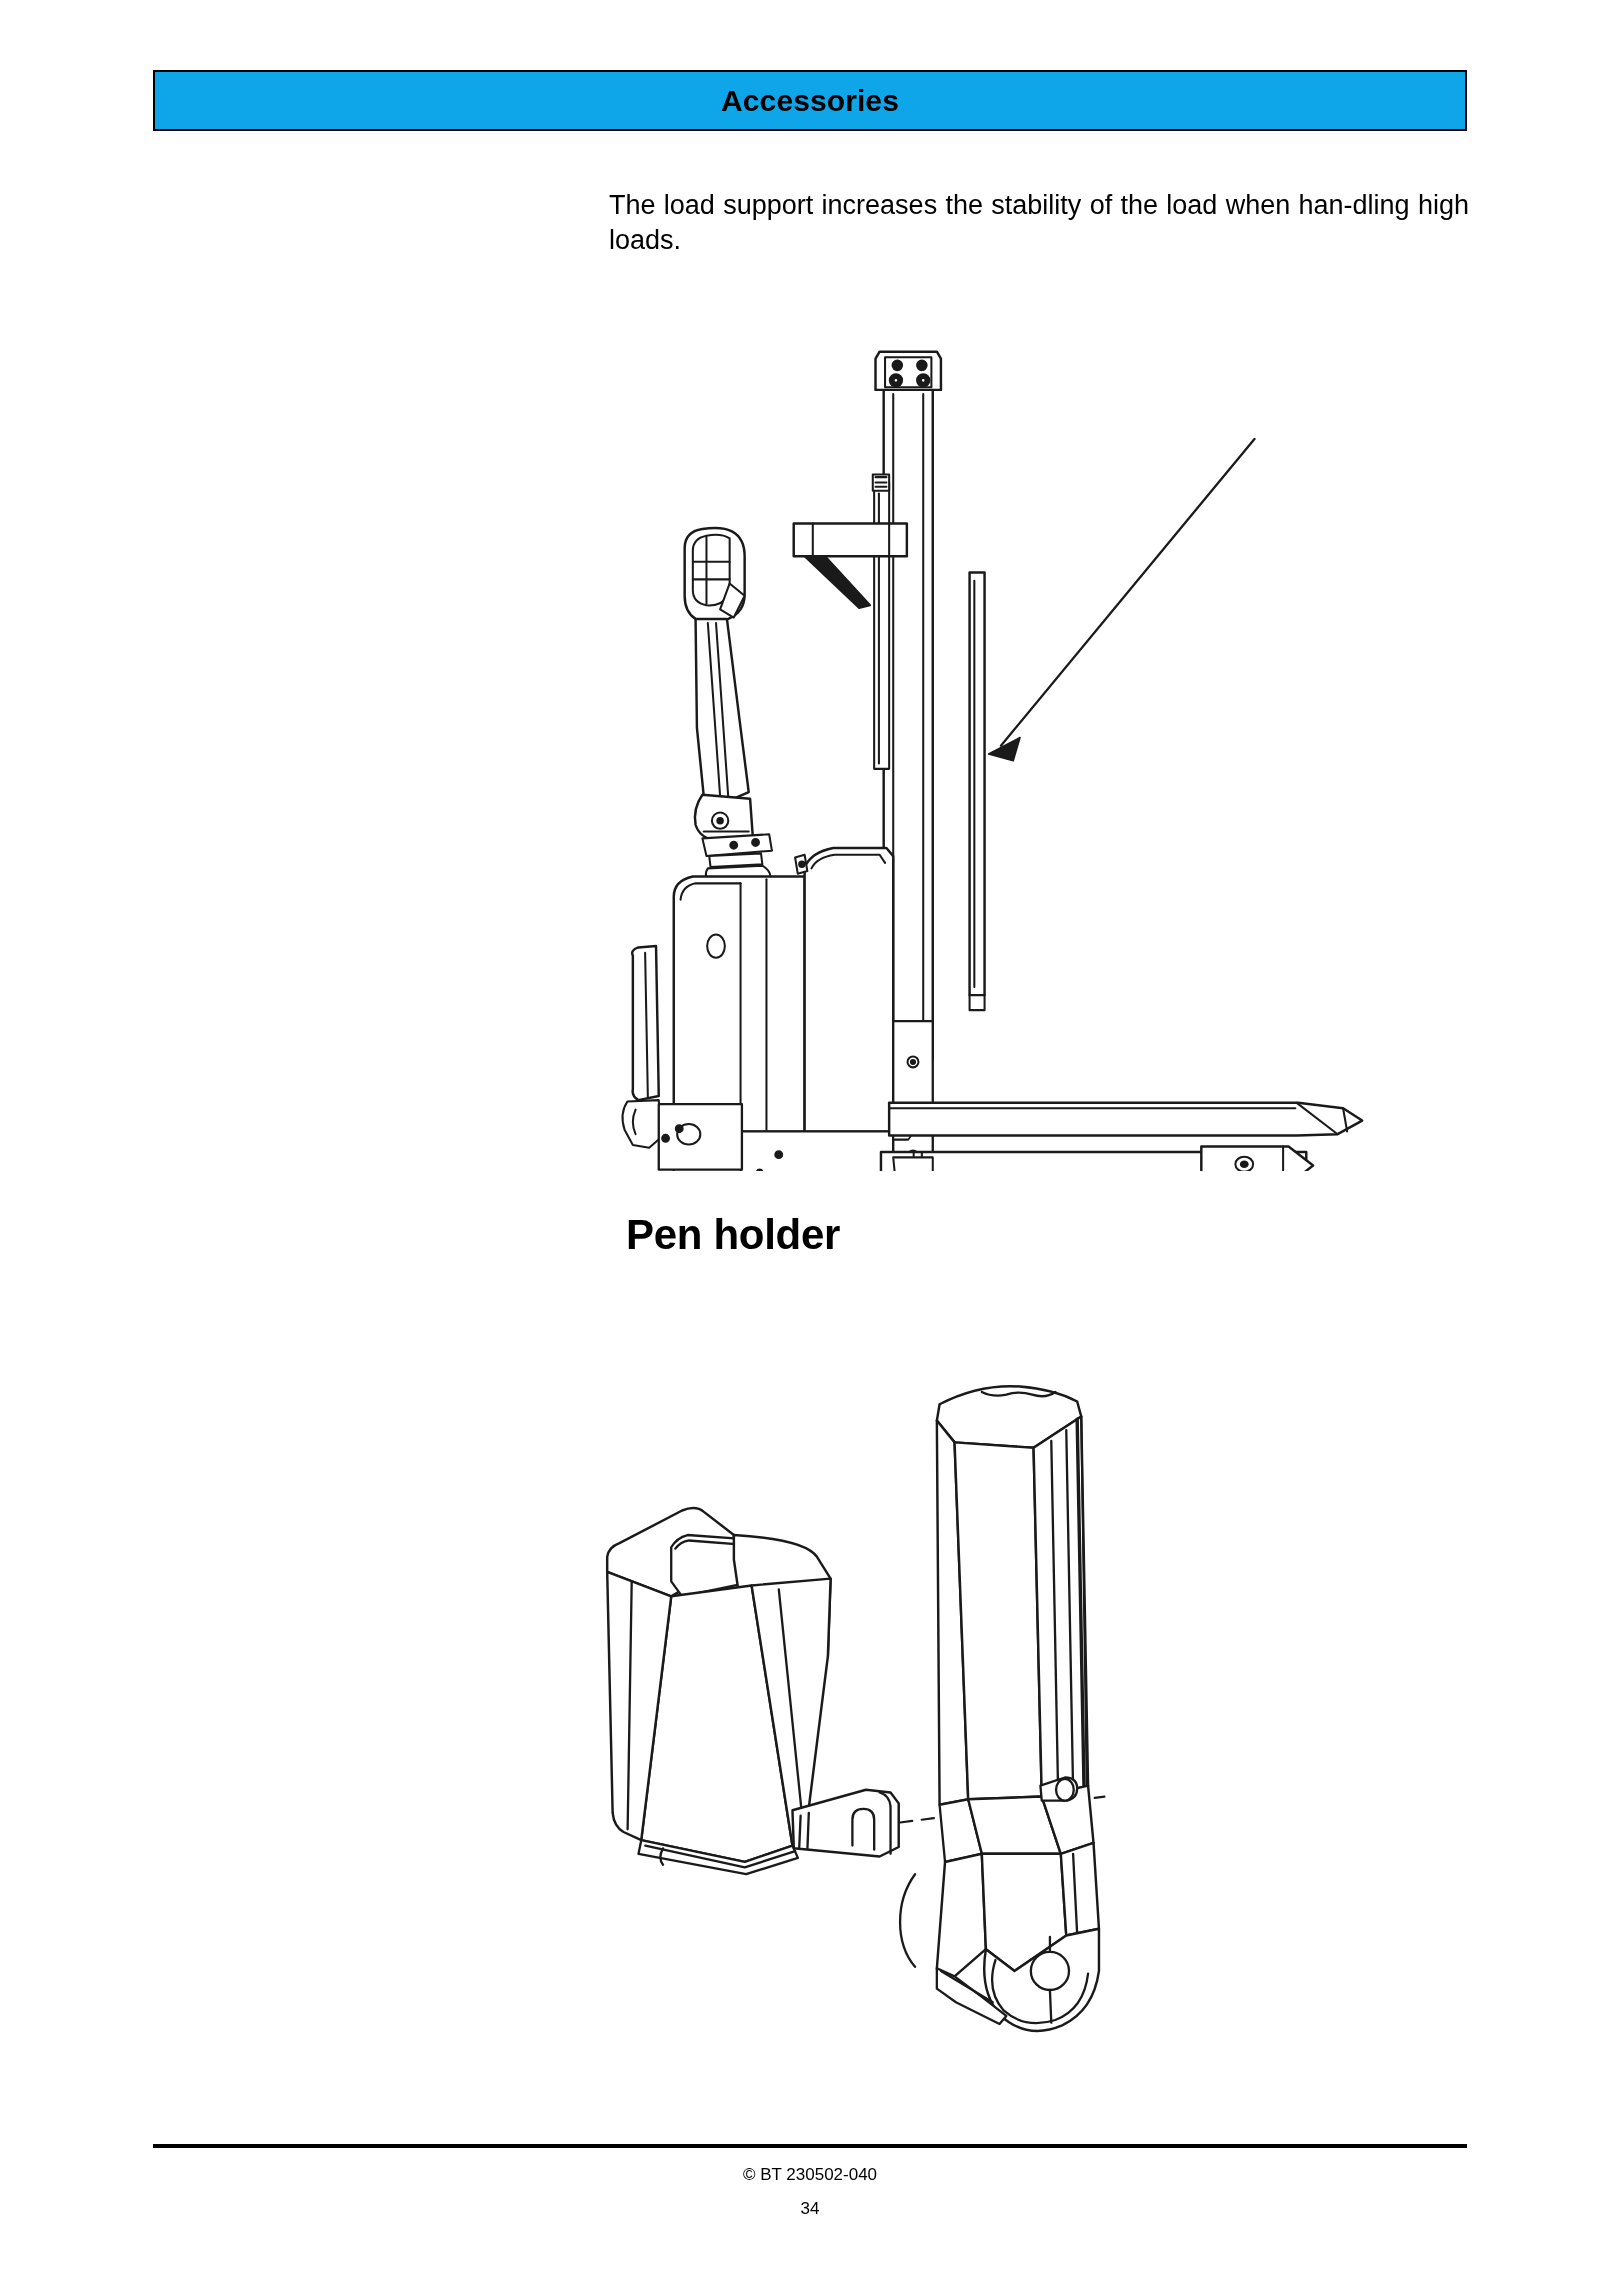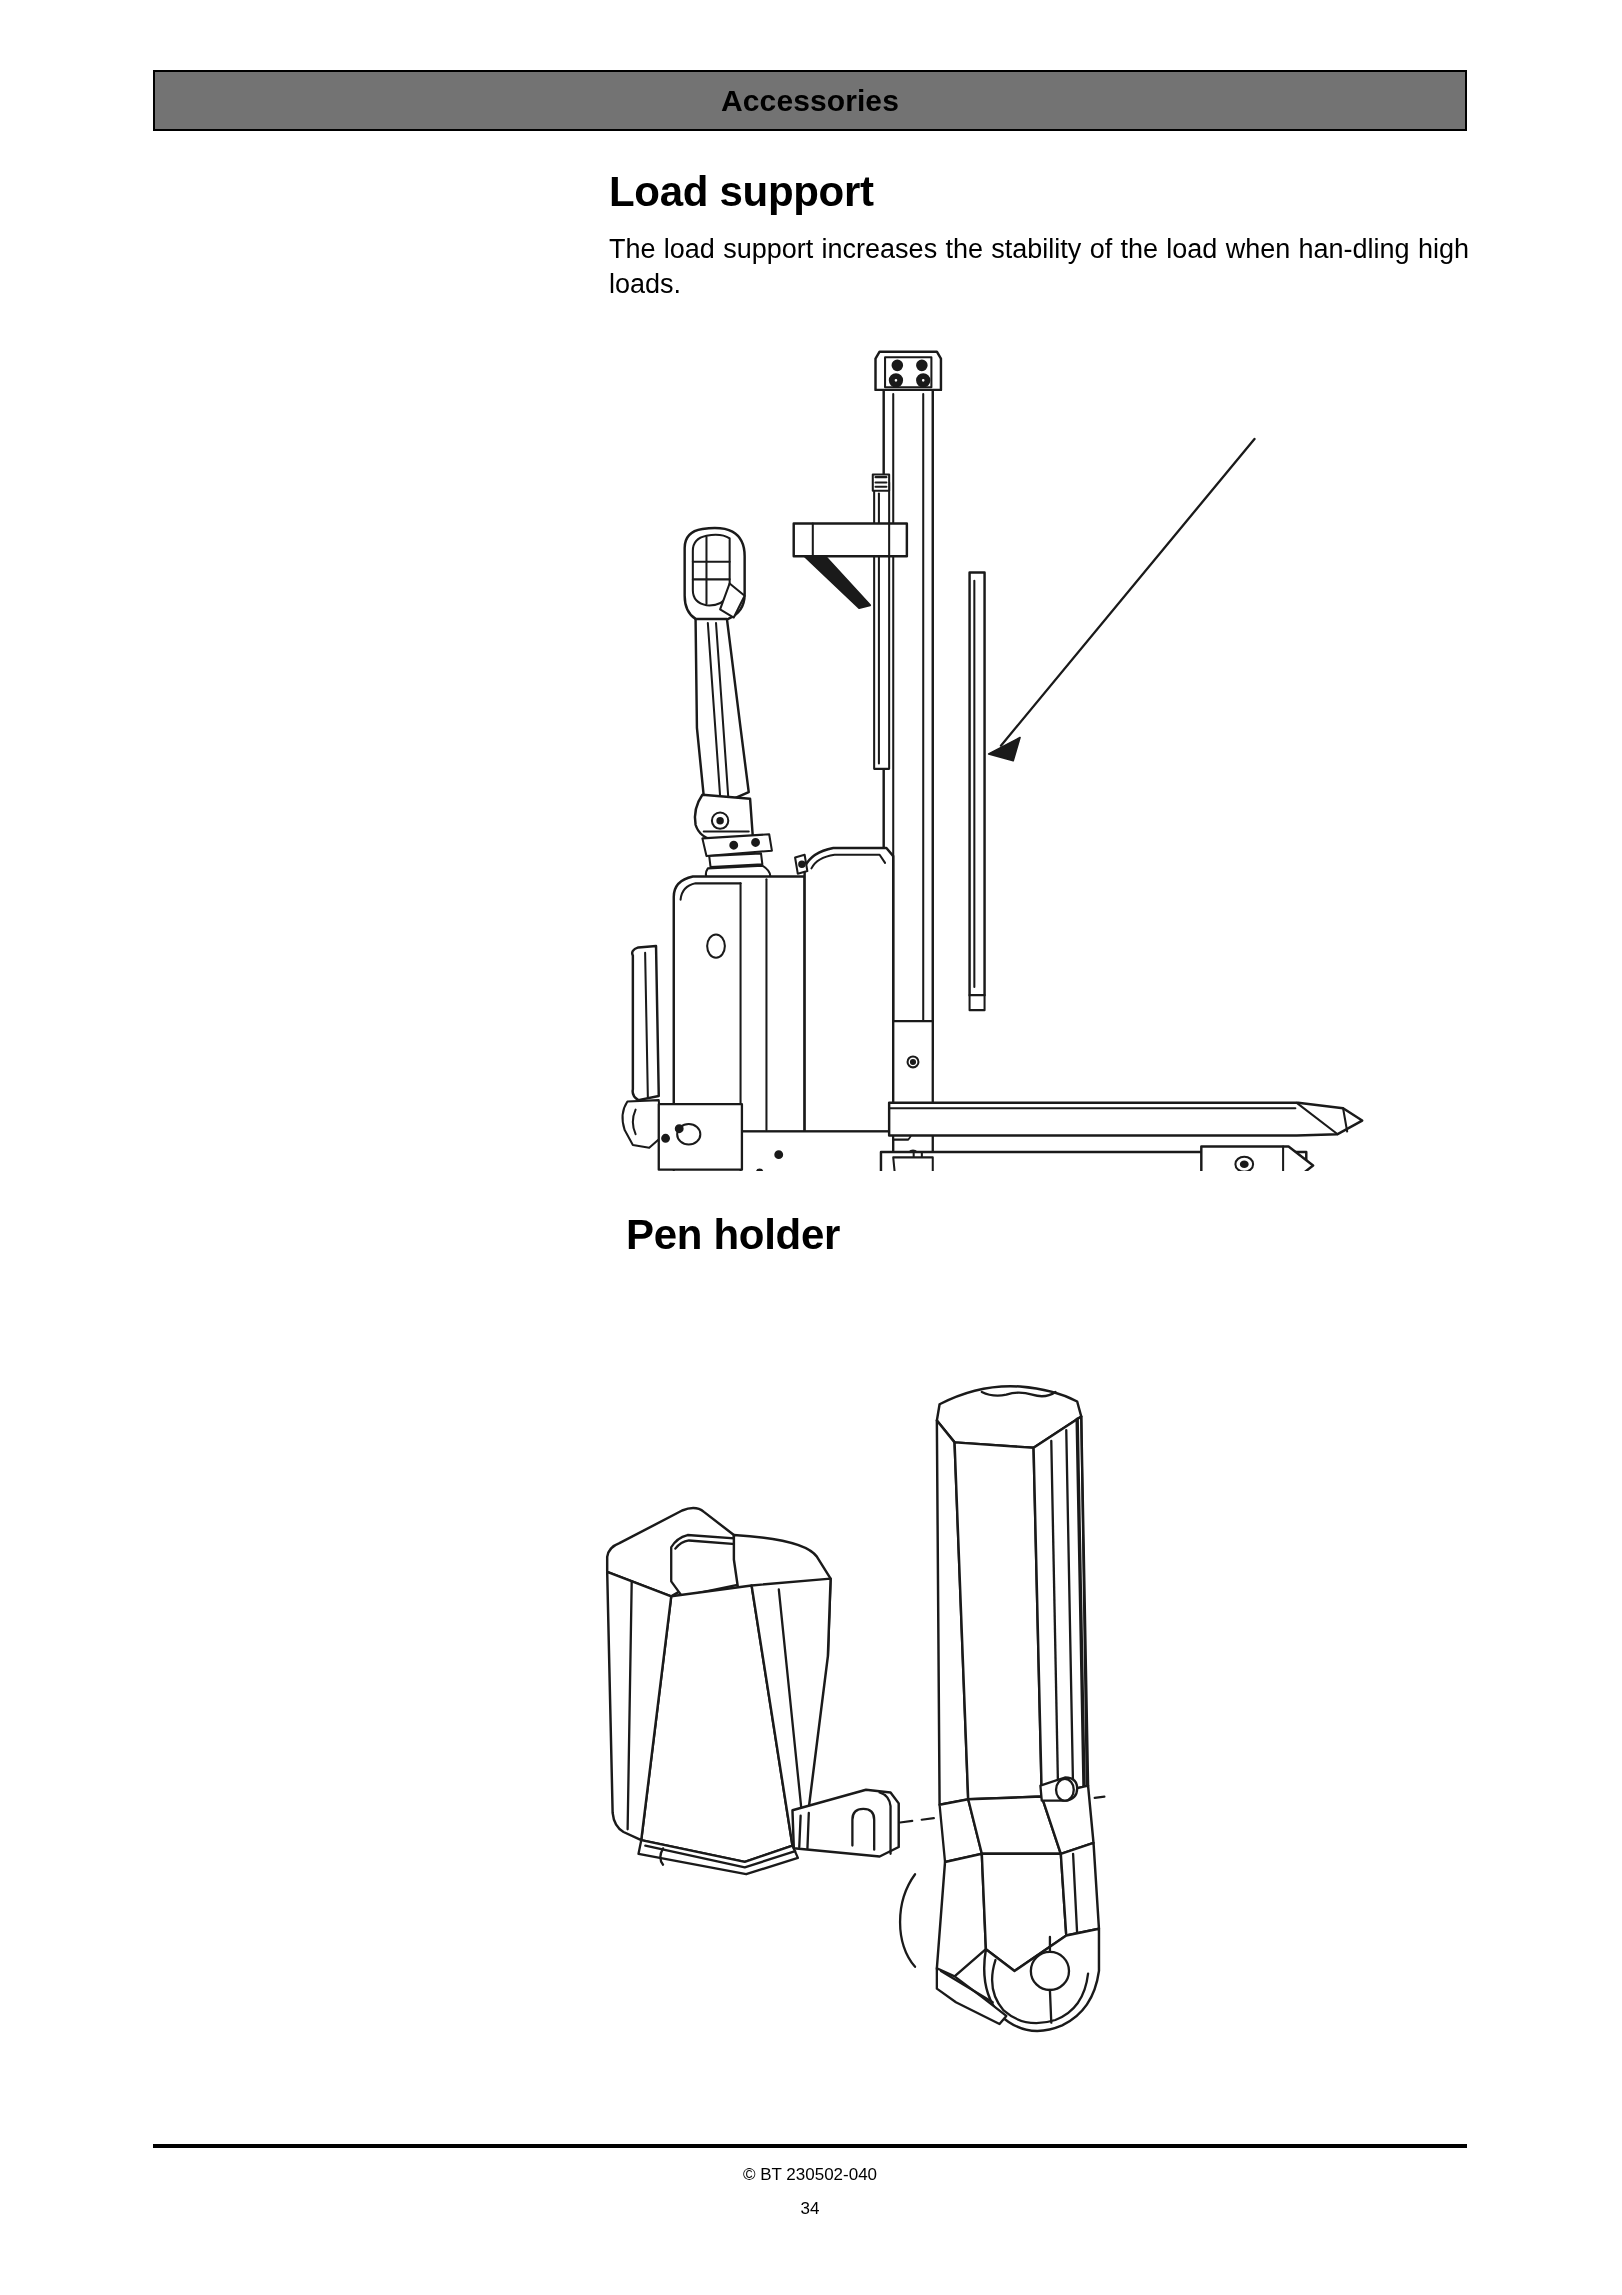--- a/index.html
+++ b/index.html
@@ -24,21 +24,21 @@
   }
 
   
   .header-box {
     position: absolute;
     left: 153px;
     top: 70px;
     width: 1314px;
     height: 61px;
     border: 2px solid #000000;
-    background: #737373;
+    background: #0ea5e9;
     box-sizing: border-box;
     display: flex;
     align-items: center;
     justify-content: center;
   }
   .header-title {
     font-size: 30px;
     font-weight: bold;
     letter-spacing: 0.1px;
     line-height: 1;
@@ -113,21 +113,20 @@
 </head>
 <body>
 
 <div class="page">
 
   <div class="header-box">
     <span class="header-title">Accessories</span>
   </div>
 
   <div class="content">
-    <h2 class="section-heading">Load support</h2>
     <p class="body-text">The load support increases the stability of the load when han-dling high loads.</p>
   </div>
 
   <div class="figure" id="fig-load-support">
     <svg viewBox="0 0 1320 1250" width="900" height="852">
       <g fill="none" stroke="#1a1a1a" stroke-width="3" stroke-linejoin="round" stroke-linecap="round">
 
         <g>
 
           <rect x="416" y="76" width="72" height="1010" fill="#ffffff" stroke-width="3.6"></rect>

